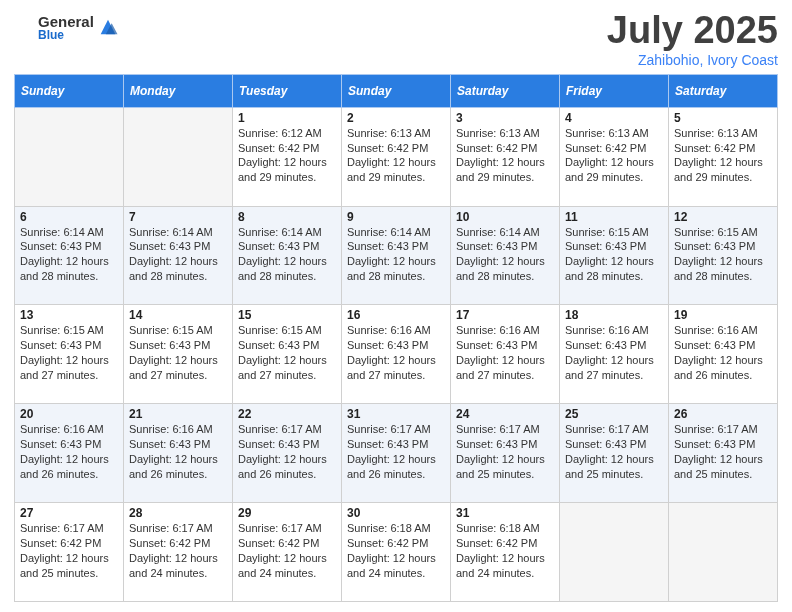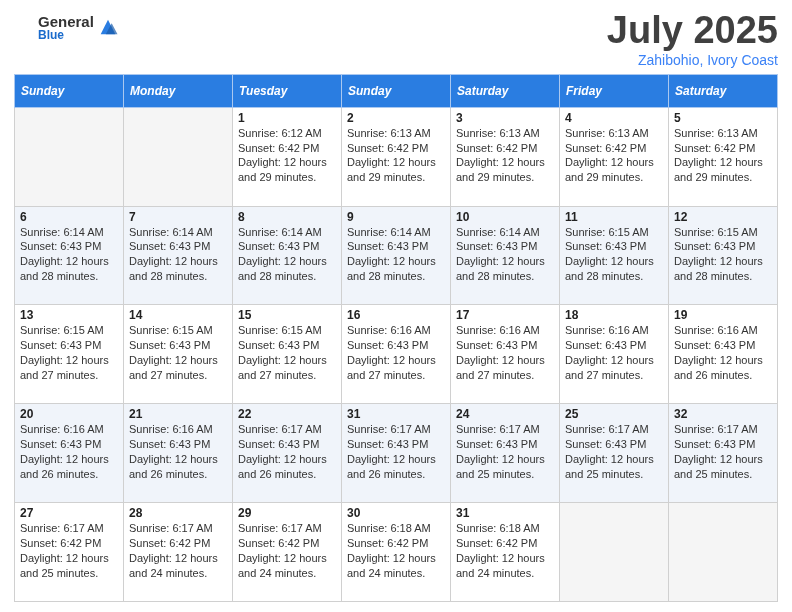--- a/index.html
+++ b/index.html
@@ -294,21 +294,21 @@
 Sunset: 6:43 PM
 Daylight: 12 hours and 25 minutes.</div>
           </td>
           <td>
             <span class="day-num">25</span>
             <div class="day-info" style="white-space: pre-line;">Sunrise: 6:17 AM
 Sunset: 6:43 PM
 Daylight: 12 hours and 25 minutes.</div>
           </td>
           <td>
-            <span class="day-num">32</span>
+            <span class="day-num">26</span>
             <div class="day-info" style="white-space: pre-line;">Sunrise: 6:17 AM
 Sunset: 6:43 PM
 Daylight: 12 hours and 25 minutes.</div>
           </td>
         </tr>
         <tr>
           <td>
             <span class="day-num">27</span>
             <div class="day-info" style="white-space: pre-line;">Sunrise: 6:17 AM
 Sunset: 6:42 PM

